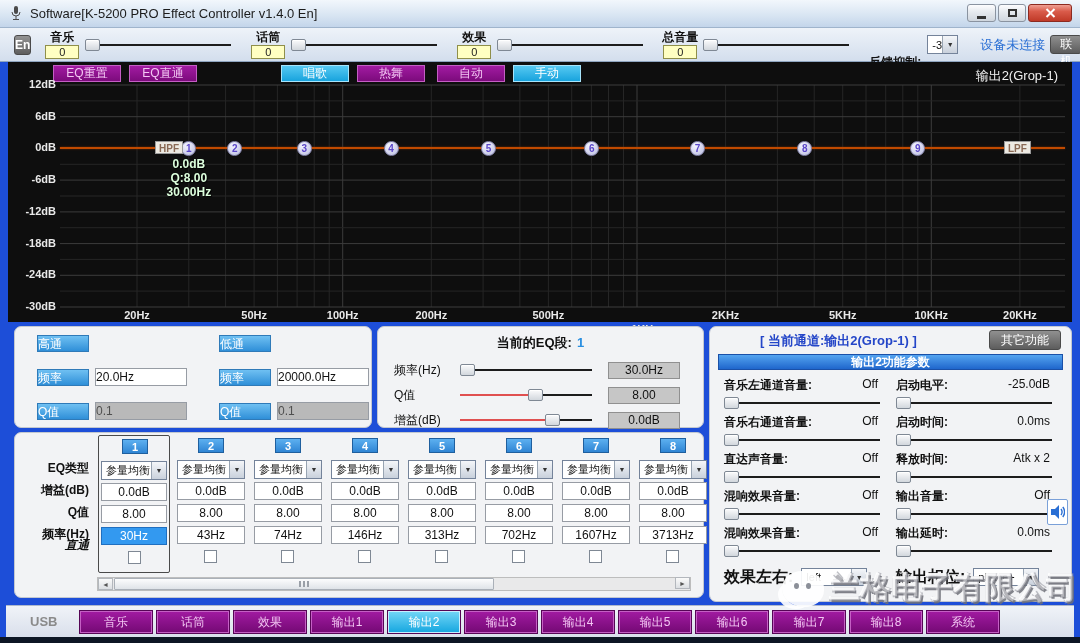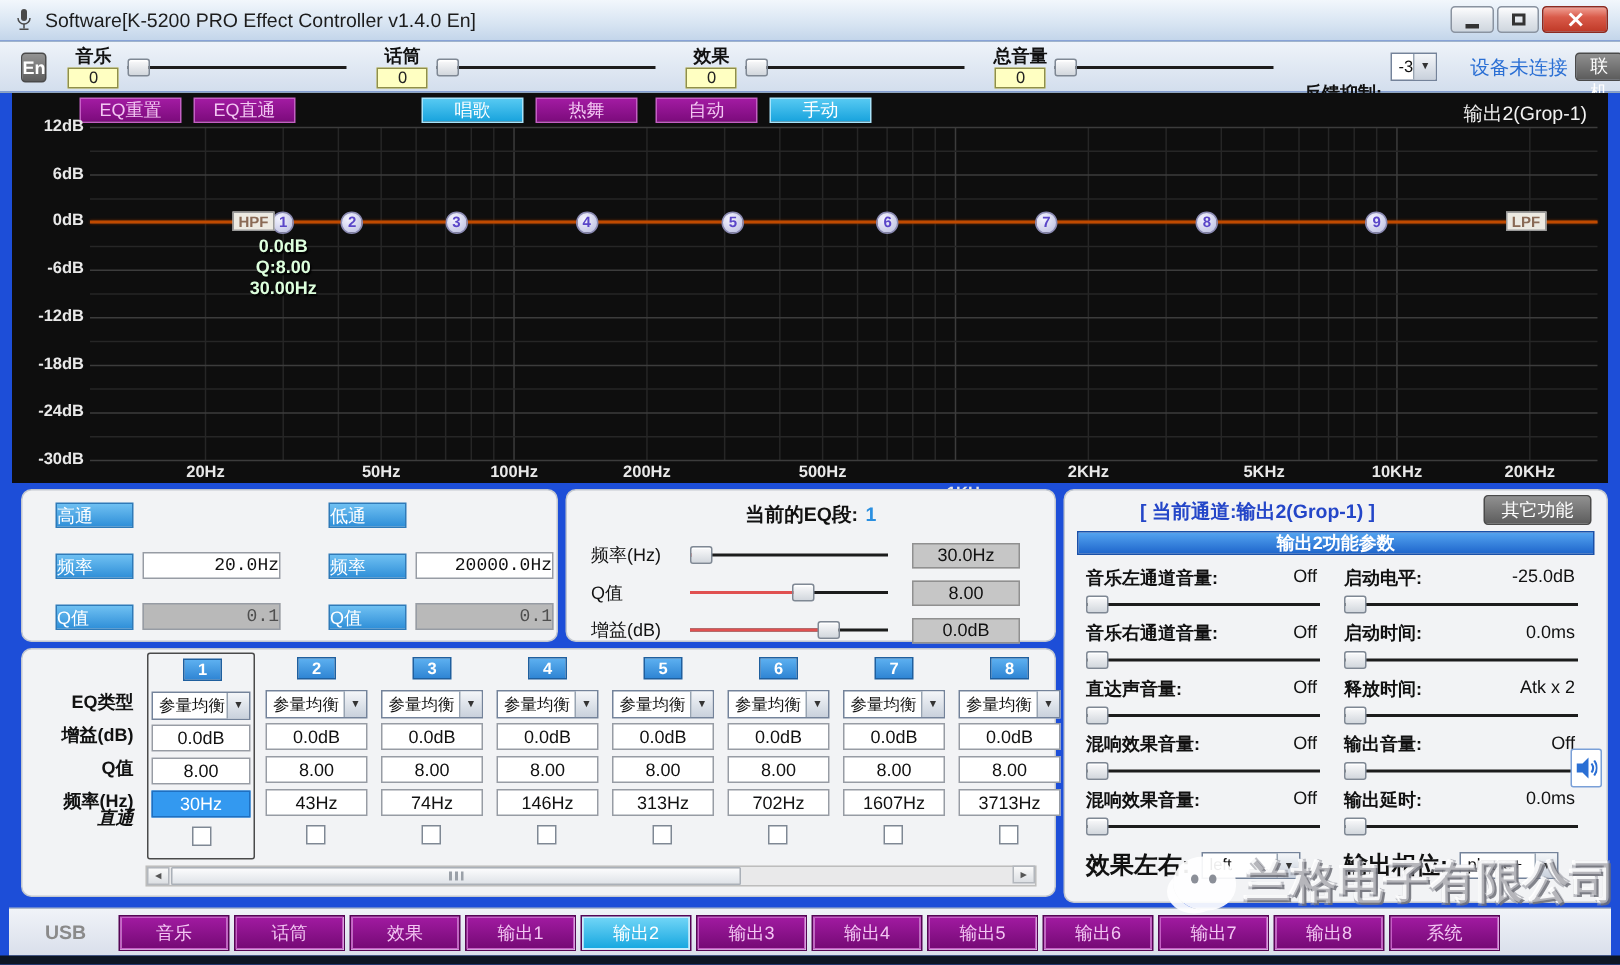--- a/index.html
+++ b/index.html
@@ -75,22 +75,22 @@
   #band-panel   { left:377px; top:326px; width:327px; height:102px; }
   #channel-panel{ left:709px; top:326px; width:363px; height:276px; }
   #table-panel  { left:14px; top:432px; width:690px; height:166px; }
 
   .fgroup { position:absolute; top:8px; width:170px; }
   .fg1 { left:22px; } .fg2 { left:204px; }
   .chip { width:52px; height:17px; line-height:16px; text-align:left; font-size:12px; color:#fff;
     background:linear-gradient(#6fc0f2,#2f8fd8); border:1px solid #2f7ab8; }
   .frow { display:flex; margin-top:16px; align-items:center; }
   .frow .fld { margin-left:6px; }
-  .fld { width:92px; height:18px; line-height:16px; text-align:right; font-size:12px; background:#fff;
-    border:1px solid #979ca4; color:#111;font-family:Liberation Mono, monospace; }
+  .fld { width:92px; height:18px; line-height:16px; text-align:left; font-size:12px; background:#fff;
+    border:1px solid #979ca4; color:#111; }
   .fld.disabled { background:#b9b9b9; color:#4f4f4f; }
   .fdd { margin-left:6px; width:100px; }
   .fdd .val { font-size:12px; font-weight:bold; }
 
   .bp-title { margin-top:7px; text-align:center; font-size:13px; font-weight:bold; color:#111; }
   .bp-num { color:#2a8fe0; margin-left:5px; }
   #cb-rows { margin-top:9px; }
   .cb-row { display:flex; align-items:center; margin:0 0 7px 16px; }
   .cb-label { width:66px; font-size:12px; color:#111; }
   .cb-val { margin-left:16px; width:72px; height:17px; line-height:15px; text-align:center; font-size:12px;

